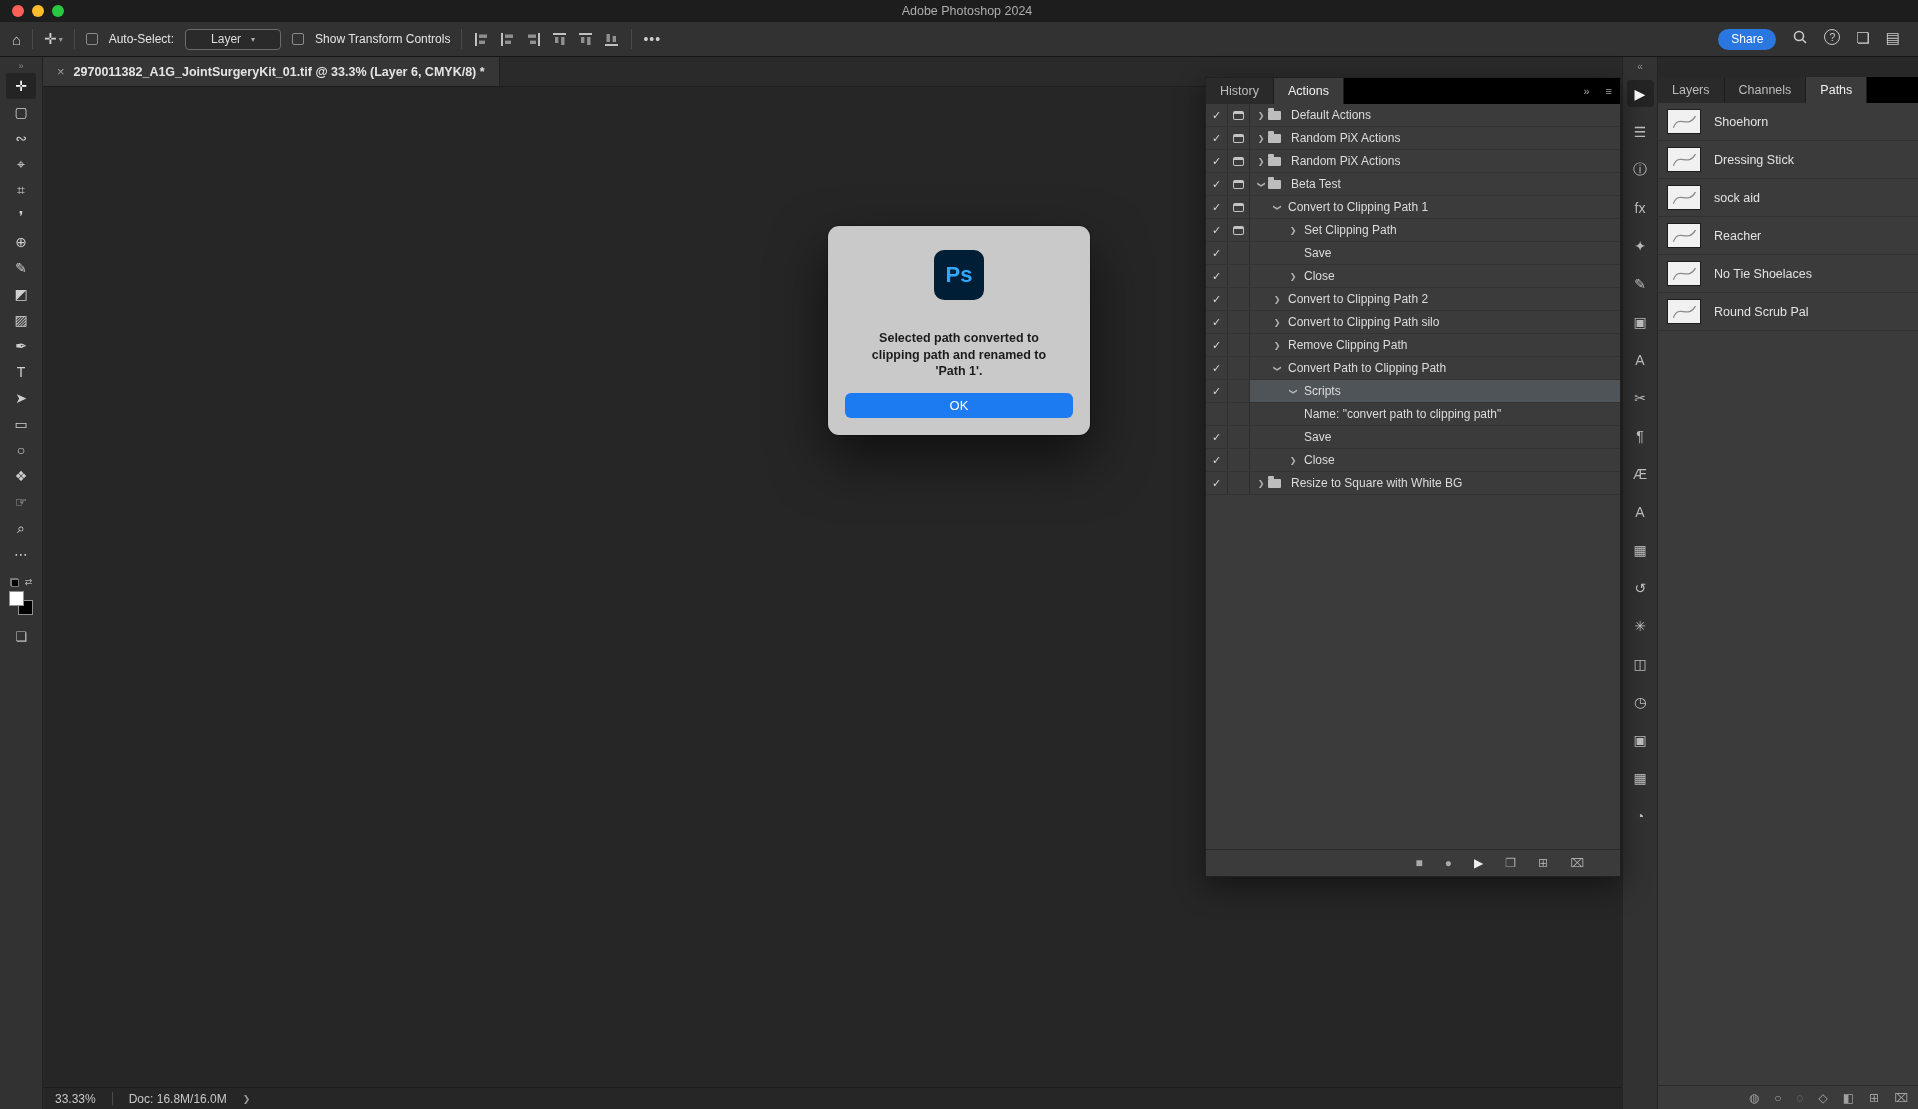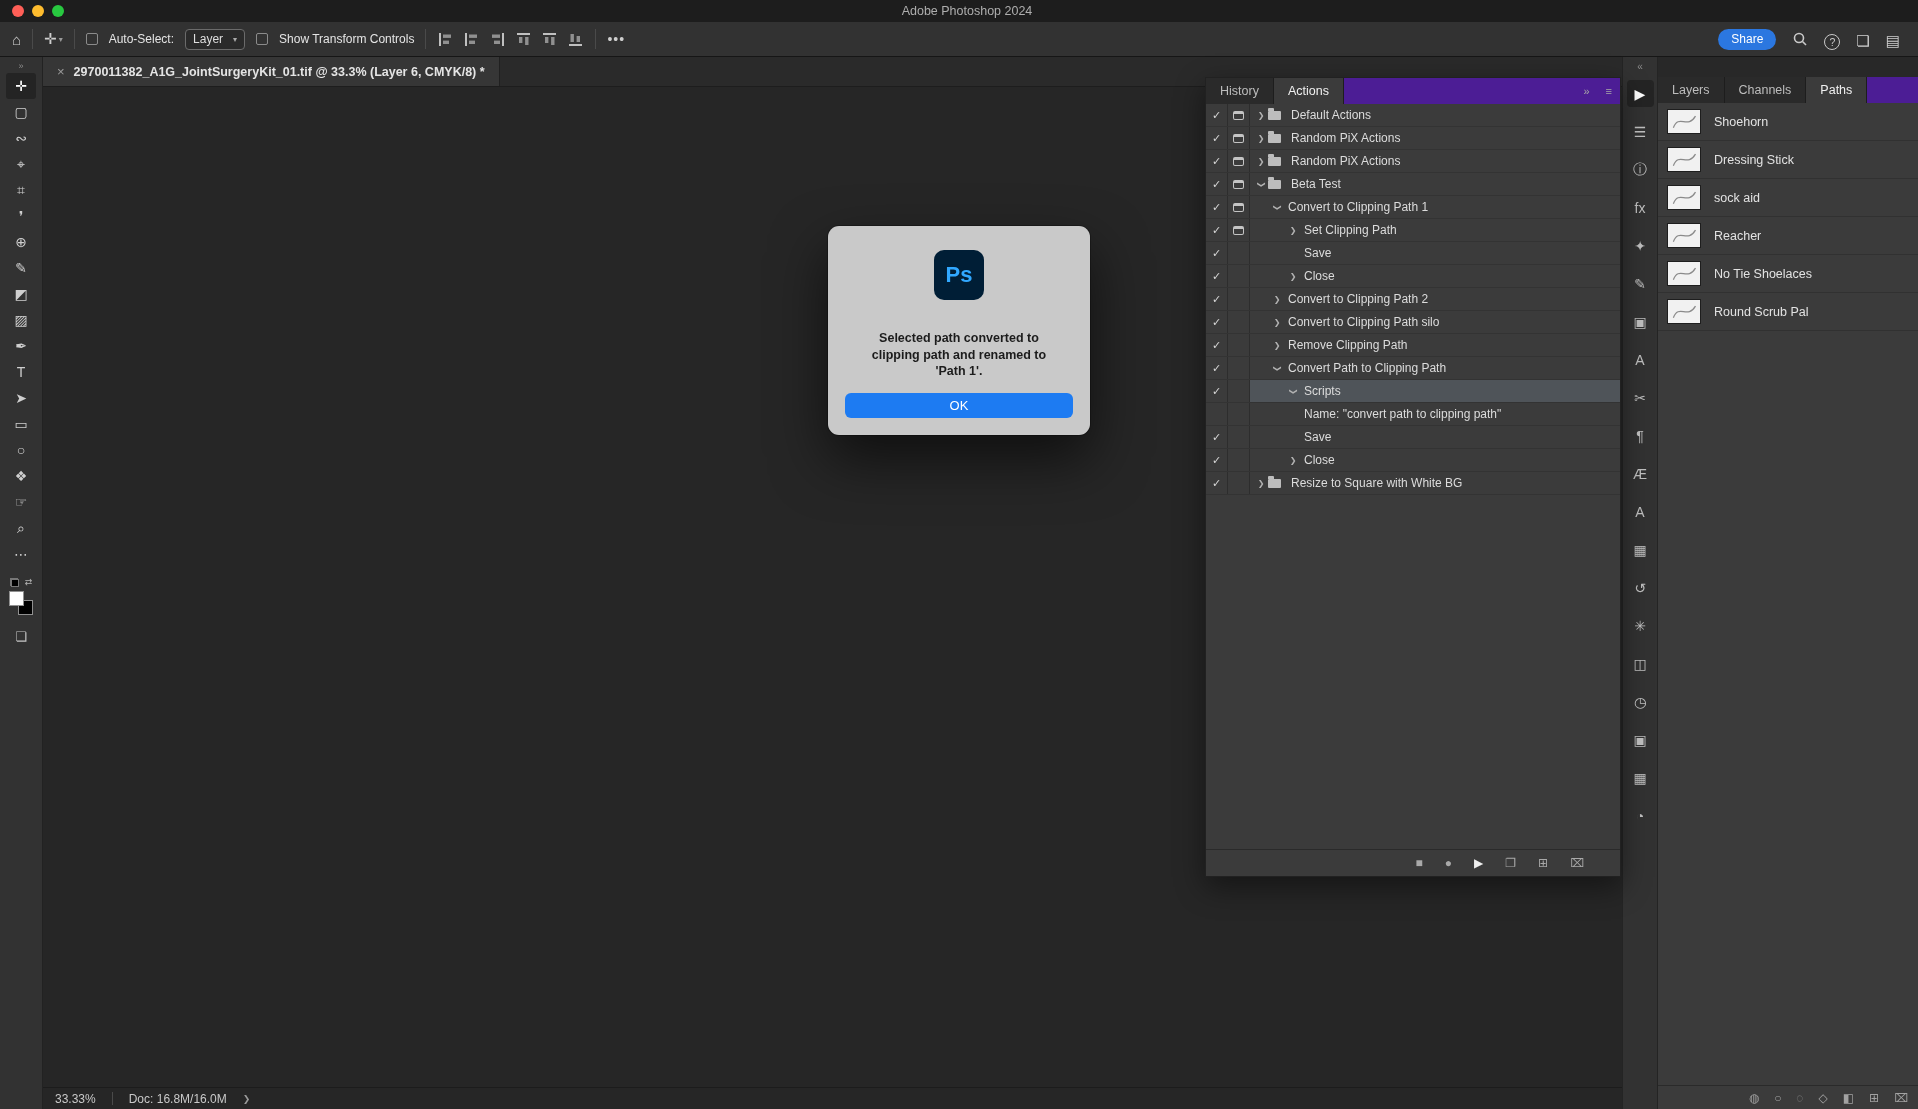--- a/index.html
+++ b/index.html
@@ -12,25 +12,25 @@
   .lights{position:absolute;left:12px;top:5px;display:flex;gap:8px;}
   .light{width:12px;height:12px;border-radius:50%;display:inline-block;}
 
   
   .options{position:absolute;top:22px;left:0;right:0;height:35px;background:#323232;border-bottom:1px solid #161616;display:flex;align-items:center;gap:11px;padding:0 12px;color:#c7c7c7;font-size:12px;}
   .obicon{font-size:15px;color:#cfcfcf;display:inline-flex;align-items:center;}
   .obicon .tiny{font-style:normal;font-size:8px;color:#9a9a9a;margin-left:2px;}
   .sep{width:1px;height:20px;background:#4a4a4a;}
   .cb{width:12px;height:12px;border:1px solid #8b8b8b;border-radius:2px;display:inline-block;background:transparent;}
   .oblabel{color:#e5e5e5;}
-  .select{background:#2a2a2a;border:1px solid #6b6b6b;border-radius:4px;height:21px;display:inline-flex;align-items:center;gap:10px;padding:0 7px;color:#dedede;}
+  .select{background:#2a2a2a;border:1px solid #6b6b6b;border-radius:4px;height:21px;display:inline-flex;align-items:center;gap:10px;padding:0 25px;color:#dedede;}
   .select .caret{font-style:normal;font-size:8px;color:#aaa;}
   .aligns{display:inline-flex;align-items:center;gap:9px;}
   .alicon{display:inline-flex;align-items:center;justify-content:center;width:17px;height:15px;}
-  .ob-right{margin-left:auto;display:flex;align-items:flex-end;gap:16px;padding-right:6px;}
+  .ob-right{margin-left:auto;display:flex;align-items:flex-start;gap:16px;padding-right:6px;}
   .share{height:21px;border-radius:11px;padding:0 13px;color:#fff;font-size:12px;display:inline-flex;align-items:center;background:#2b77e0;border:none;}
   .help{width:16px;height:16px;border:1.5px solid #c9c9c9;border-radius:50%;font-size:10.5px;display:inline-flex;align-items:center;justify-content:center;color:#c9c9c9;}
   .morebtn{font-size:14px;letter-spacing:1px;color:#cfcfcf;}
 
   
   .toolbar{position:absolute;left:0;top:57px;bottom:0;width:43px;background:#323232;border-right:1px solid #222;display:flex;flex-direction:column;align-items:center;}
   .tb-chev{color:#8d8d8d;font-size:9px;padding:4px 0 2px;}
   .tool{width:30px;height:26px;display:flex;align-items:center;justify-content:center;color:#cfcfcf;font-size:14px;border-radius:3px;}
   .tool.active{background:#242424;color:#fff;}
   .miniswap{display:flex;align-items:center;gap:6px;margin-top:10px;color:#b5b5b5;font-size:9px;}
@@ -53,21 +53,21 @@
   .statchev{font-size:9px;color:#9a9a9a;}
 
   
   .dialog{position:absolute;left:828px;top:226px;width:262px;height:209px;background:#c9c9c9;border-radius:11px;box-shadow:0 24px 55px rgba(0,0,0,.6),0 0 0 1px rgba(0,0,0,.25);display:flex;flex-direction:column;align-items:center;padding:24px 17px 17px;z-index:50;}
   .psbadge{width:50px;height:50px;background:#001e36;border-radius:10px;color:#31a8ff;font-weight:bold;font-size:22px;display:flex;align-items:center;justify-content:center;}
   .dmsg{margin-top:30px;font-size:12.5px;font-weight:700;color:#1c1c1c;text-align:center;line-height:1.32;width:200px;}
   .okbtn{margin-top:auto;width:100%;height:25px;background:#1d7bf2;border:none;border-radius:6px;color:#fff;font-size:13px;display:flex;align-items:center;justify-content:center;}
 
   
   .actions-panel{position:absolute;left:1205px;top:77px;width:416px;height:800px;background:#3b3b3b;border:1px solid #212121;box-shadow:0 10px 28px rgba(0,0,0,.45);z-index:10;display:flex;flex-direction:column;}
-  .phead{height:26px;background:#4c1d95;display:flex;align-items:stretch;flex:none;}
+  .phead{height:26px;background:#000000;display:flex;align-items:stretch;flex:none;}
   .ptab{padding:0 14px;line-height:26px;font-size:12.5px;background:#2a2a2a;color:#bdbdbd;border-right:1px solid #1d1d1d;}
   .ptab.on{background:#3b3b3b;color:#f0f0f0;}
   .phead-fill{flex:1;}
   .phead-ic{color:#a8a8a8;font-size:11px;align-self:center;padding:0 8px;}
   .ap-rows{flex:none;}
   .arow{height:23px;display:flex;align-items:stretch;border-bottom:1px solid #333333;font-size:12px;color:#dcdcdc;}
   .c-check{width:22px;flex:none;text-align:center;line-height:23px;border-right:1px solid #2d2d2d;color:#d8d8d8;font-size:11px;}
   .c-modal{width:22px;flex:none;border-right:1px solid #2d2d2d;display:flex;align-items:center;justify-content:center;}
   .modal-box{width:11px;height:9px;border:1px solid #c4c4c4;border-top-width:3px;border-radius:2px;display:inline-block;}
   .rcontent{flex:1;display:flex;align-items:center;}

